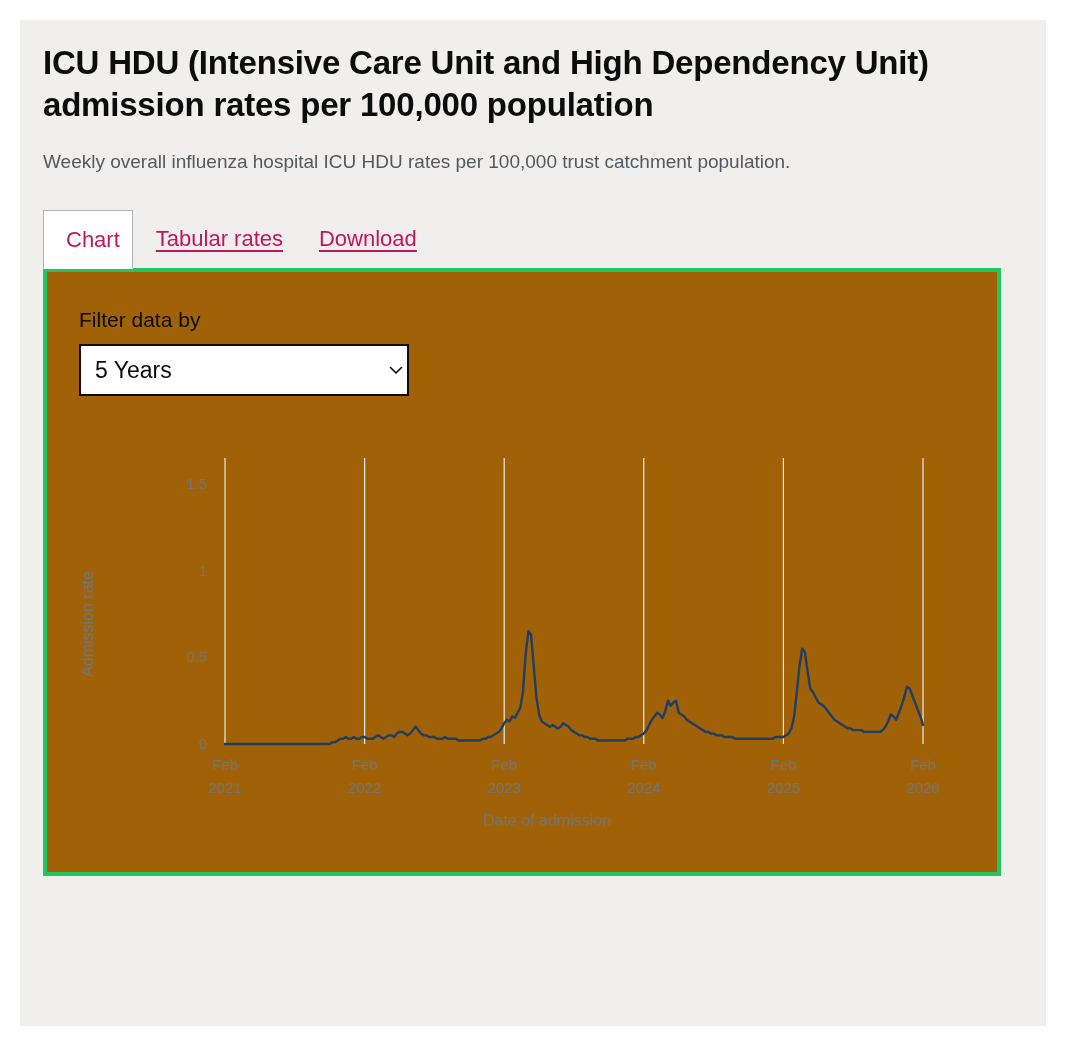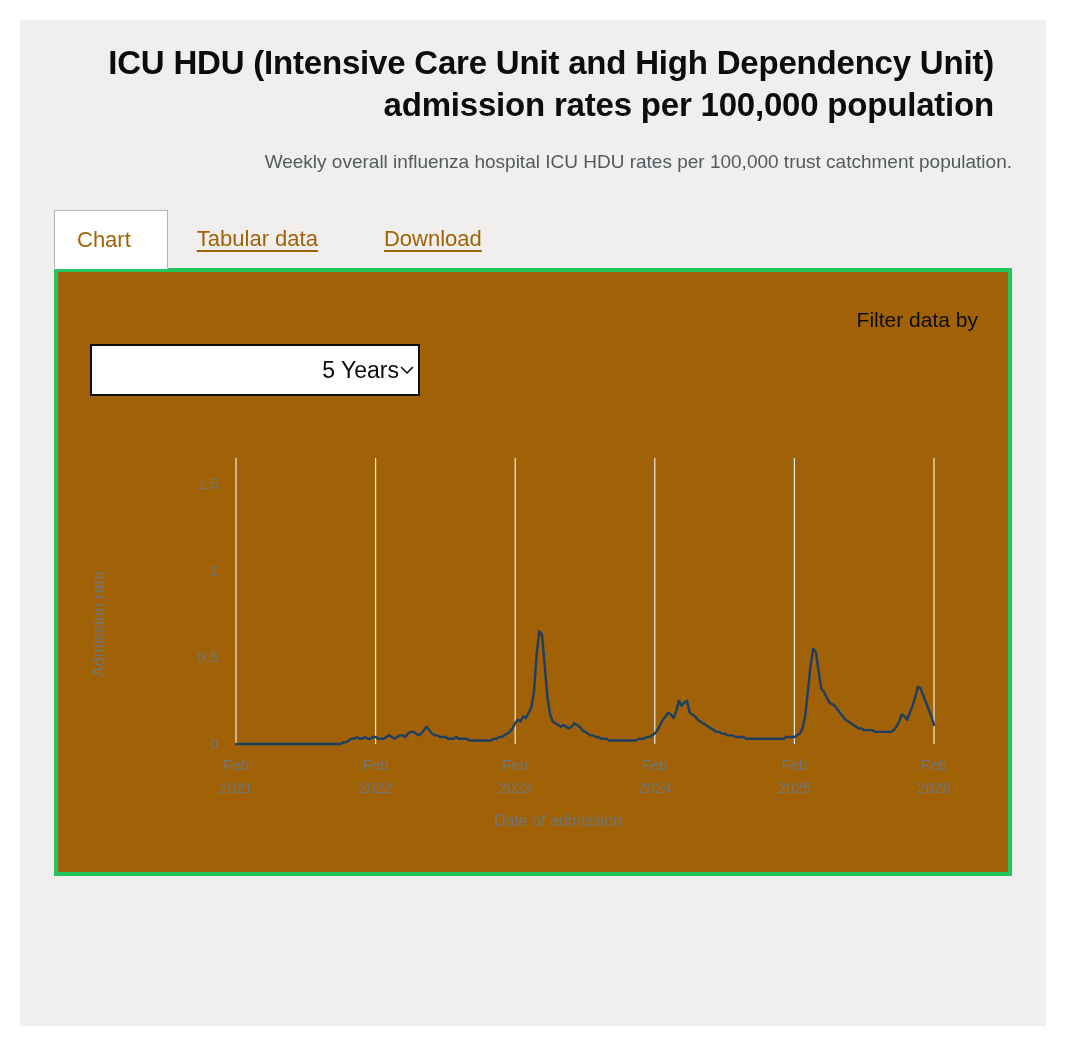--- a/index.html
+++ b/index.html
@@ -15,23 +15,22 @@
     overflow: hidden;
   }
   #card {
     position: absolute;
     left: 20px; top: 20px;
     width: 1026px; height: 1006px;
     background: #f0efee;
   }
   #inner {
     position: absolute;
-    left: 34px; top: 22px;
+    left: 23px; top: 22px;
     width: 958px;
-    text-align: right;
   }
   h1#page-title {
     margin: 0;
     font-size: 33px;
     line-height: 1.28;
     font-weight: 700;
     color: #0b0c0c;
     letter-spacing: -0.2px;
     max-width: 940px;
   }
@@ -54,23 +53,22 @@
     display: flex;
     align-items: flex-end;
     list-style: none;
     margin: 0; padding: 0;
     position: relative;
     z-index: 2;
   }
   .tab {
     font-size: 22px;
     line-height: 1;
-    color: #a16207;
-    padding: 18px 36px 17px 22px;
-    margin-right: 6px;
+    color: #be185d;
+    padding: 18px 12px 17px 22px;
     background: transparent;
     border: 1px solid transparent;
     cursor: pointer;
     position: relative;
   }
   .tab.link { text-decoration: underline; text-underline-offset: 4px; text-decoration-thickness: 1.5px; }
   .tab.active {
     background: #ffffff;
     border-color: #b1b4b6;
     border-bottom-color: #ffffff;
@@ -125,21 +123,21 @@
 <div id="page">
   <div id="card">
     <div id="inner">
 
       <h1 id="page-title">ICU HDU (Intensive Care Unit and High Dependency Unit) admission rates per 100,000 population</h1>
       <p class="subtitle">Weekly overall influenza hospital ICU HDU rates per 100,000 trust catchment population.</p>
 
       <div id="tabs-wrap">
         <ul id="tab-list">
           <li class="tab active">Chart</li>
-          <li class="tab link">Tabular data</li>
+          <li class="tab link">Tabular rates</li>
           <li class="tab link">Download</li>
         </ul>
 
         <div id="tab-panel">
 
           <label class="filter-label">Filter data by</label>
 
           <div class="select-box">
             <span class="select-value">5 Years</span>
             <span class="chevron">

